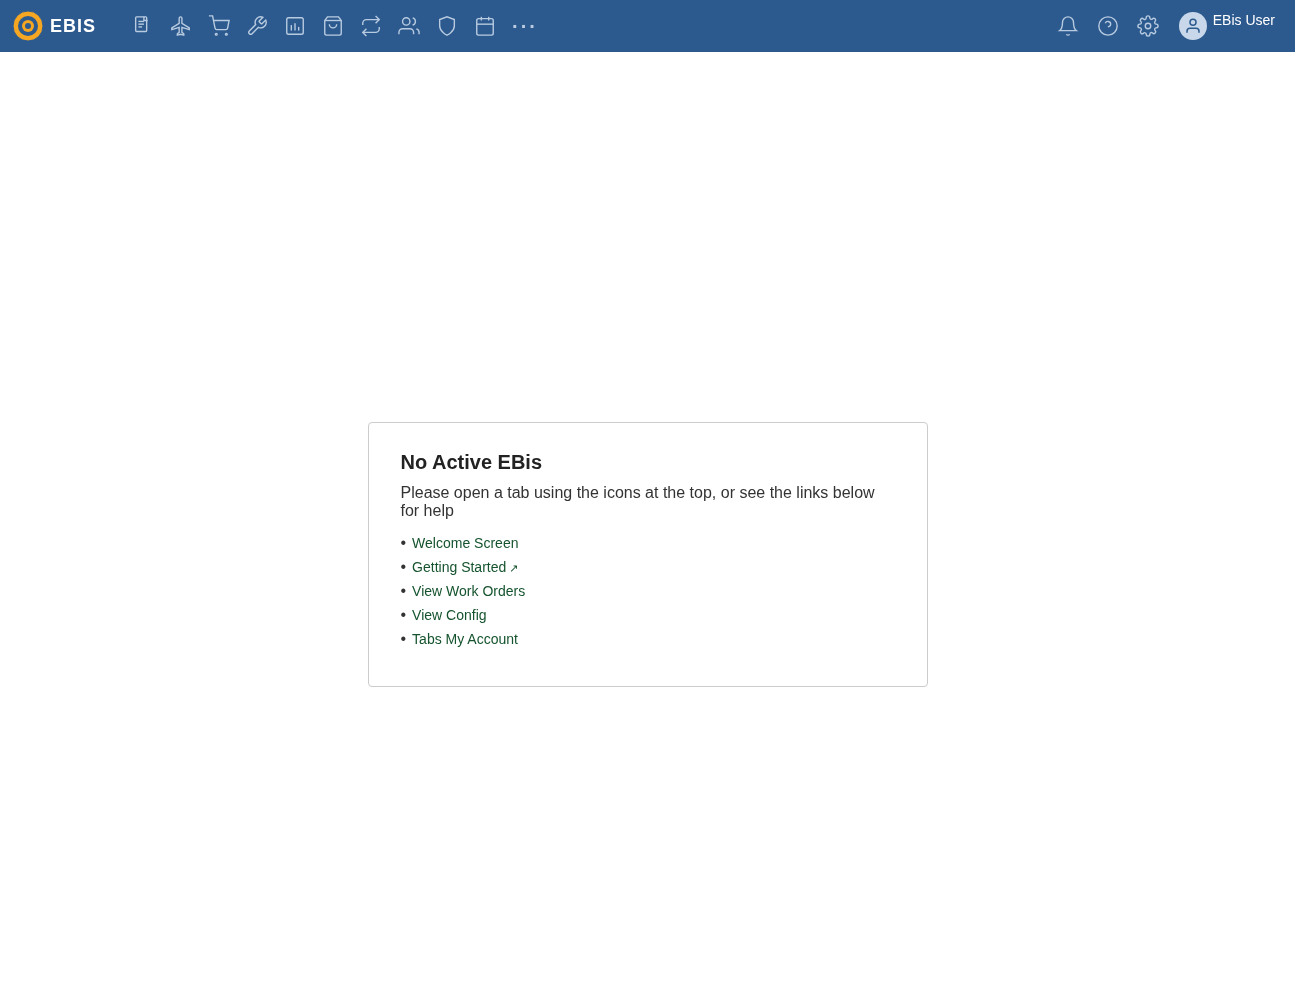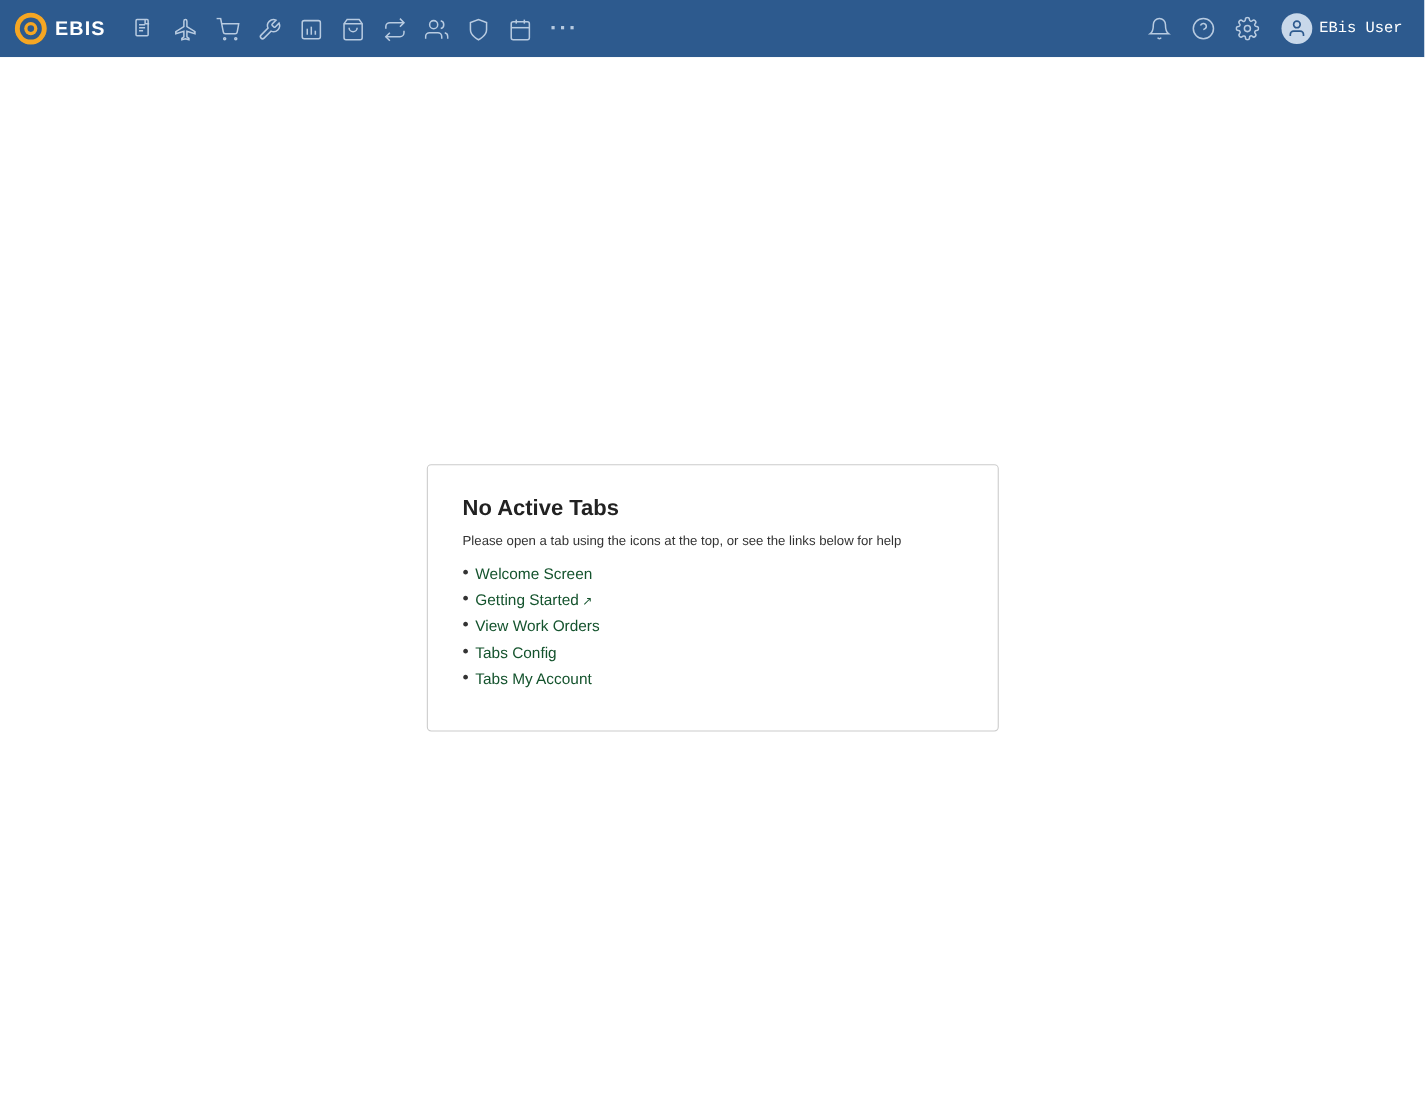--- a/index.html
+++ b/index.html
@@ -9,22 +9,22 @@
     .navbar {
       background: #2d5a8e;
       height: 52px;
       display: flex;
       align-items: center;
       padding: 0 12px;
       justify-content: space-between;
     }
     .navbar-left {
       display: flex;
-      align-items: flex-end;
-      gap: 8px;
+      align-items: center;
+      gap: 20px;
     }
     .logo-area {
       display: flex;
       align-items: center;
       gap: 6px;
       margin-right: 10px;
     }
     .logo-icon {
       width: 32px;
       height: 32px;
@@ -54,26 +54,25 @@
       opacity: 0.9;
     }
     .navbar-right {
       display: flex;
       align-items: center;
       gap: 6px;
     }
     .navbar-right .nav-icon-btn { font-size: 20px; }
     .user-area {
       display: flex;
-      align-items: center;
+      align-items: flex-start;
       gap: 6px;
       cursor: pointer;
       padding: 4px 8px;
       border-radius: 4px;
-      font-family: Liberation Mono, monospace;
     }
     .user-avatar {
       width: 28px;
       height: 28px;
       border-radius: 50%;
       background: #c8d8ea;
       display: flex;
       align-items: center;
       justify-content: center;
       font-size: 16px;
@@ -108,21 +107,21 @@
       transform: translateX(-50%);
       top: 370px;
     }
     .no-tabs-title {
       font-size: 20px;
       font-weight: bold;
       color: #222;
       margin-bottom: 10px;
     }
     .no-tabs-desc {
-      font-size: 12px;
+      font-size: 16px;
       color: #333;
       margin-bottom: 14px;
     }
     .no-tabs-list {
       list-style: none;
       padding: 0;
     }
     .no-tabs-list li {
       display: flex;
       align-items: center;
@@ -284,35 +283,35 @@
           <circle cx="12" cy="7" r="4"></circle>
         </svg>
       </div>
       <span class="user-name">EBis User</span>
     </div>
   </div>
 </nav>
 
 <main class="main-content">
   <div class="no-tabs-card">
-    <div class="no-tabs-title">No Active Tabs</div>
+    <div class="no-tabs-title">No Active EBis</div>
     <div class="no-tabs-desc">Please open a tab using the icons at the top, or see the links below for help</div>
     <ul class="no-tabs-list">
       <li>
         <a href="#">Welcome Screen</a>
       </li>
       <li>
         <a href="#">
           <span>Getting Started</span>​<span style="font-size:11px; margin-left:3px;">↗</span>
         </a>
       </li>
       <li>
         <a href="#">View Work Orders</a>
       </li>
       <li>
-        <a href="#">Tabs Config</a>
+        <a href="#">View Config</a>
       </li>
       <li>
         <a href="#">Tabs My Account</a>
       </li>
     </ul>
   </div>
 </main>
 
 </body></html>

